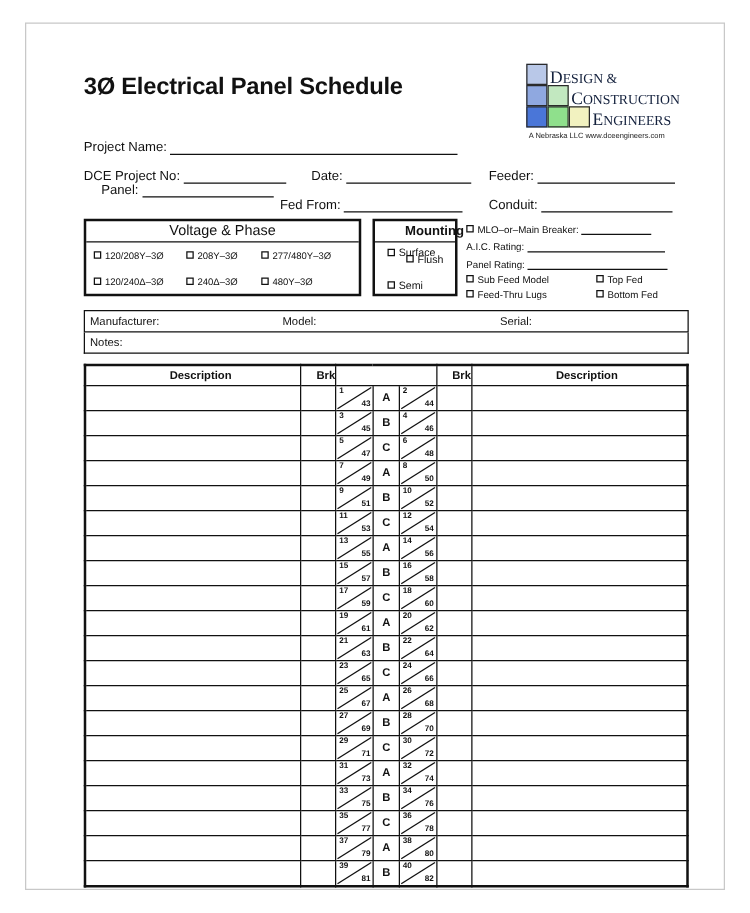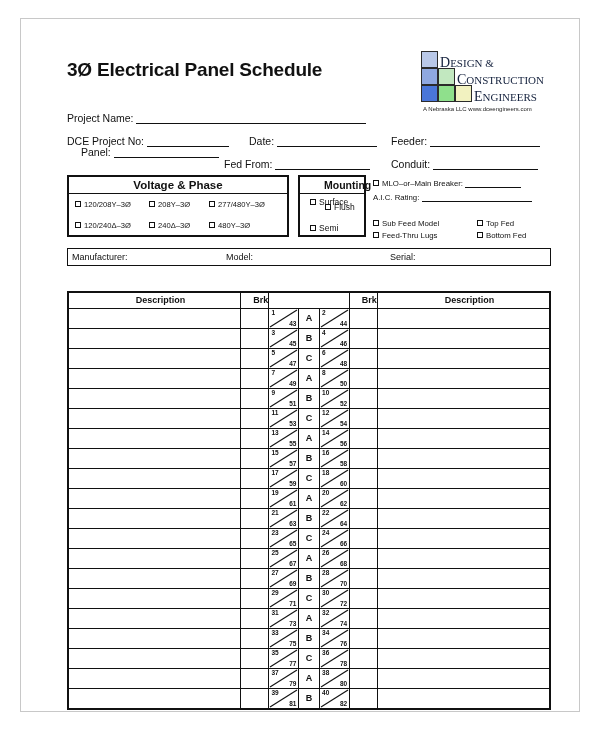--- a/index.html
+++ b/index.html
@@ -65,21 +65,21 @@
     left: 46px; top: 156px;
     width: 484px; height: 68px;
   }
   .vbox {
     position: absolute; left: 0; top: 0;
     width: 222px; height: 62px;
     border: 2px solid #111;
   }
   .vbox-hd {
     height: 17px; border-bottom: 1.5px solid #111;
-    font-size: 11.5px; font-weight: bold; text-align: center;
+    font-size: 11.5px; font-weight: normal; text-align: center;
     line-height: 17px; color: #111;
   }
   .vrow { position: absolute; font-size: 7.6px; color: #111; white-space: nowrap; }
   .mbox {
     position: absolute; left: 231px; top: 0;
     width: 68px; height: 62px;
     border: 2px solid #111;
   }
   .mbox-hd {
     height: 17px; border-bottom: 1.5px solid #111;
@@ -231,31 +231,38 @@
 
       <div class="rbox">
         <div class="rrow" style="left:0px; top:2px;">
           <span class="cb"></span><span>MLO–or–Main Breaker:</span>
           <span class="rule" style="width:56px;"></span>
         </div>
         <div class="rrow" style="left:0px; top:16px;">
           <span>A.I.C. Rating:</span>
           <span class="rule" style="width:110px;"></span>
         </div>
+        <div class="rrow" style="left:0px; top:30px;">
+          <span>Panel Rating:</span>
+          <span class="rule" style="width:112px;"></span>
+        </div>
         <div class="rrow" style="left:0px; top:44px;"><span class="cb"></span><span>Sub Feed Model</span></div>
         <div class="rrow" style="left:104px; top:44px;"><span class="cb"></span><span>Top Fed</span></div>
         <div class="rrow" style="left:0px; top:56px;"><span class="cb"></span><span>Feed-Thru Lugs</span></div>
         <div class="rrow" style="left:104px; top:56px;"><span class="cb"></span><span>Bottom Fed</span></div>
       </div>
     </div>
 
     <div class="band" style="top:229px; height:18px;">
       <span style="left:4px;">Manufacturer:</span>
       <span style="left:158px;">Model:</span>
-      <span style="left:322px;">Serial:</span>
+      <span style="left:332px;">Serial:</span>
+    </div>
+    <div class="band" style="top:247px; height:17px; border-top:none;">
+      <span style="left:4px;">Notes:</span>
     </div>
 
     <table class="tbl">
       <colgroup>
         <col class="c-desc">
           <col class="c-brk">
           <col class="c-num">
         <col class="c-ph">
           <col class="c-num">
           <col class="c-brk">

